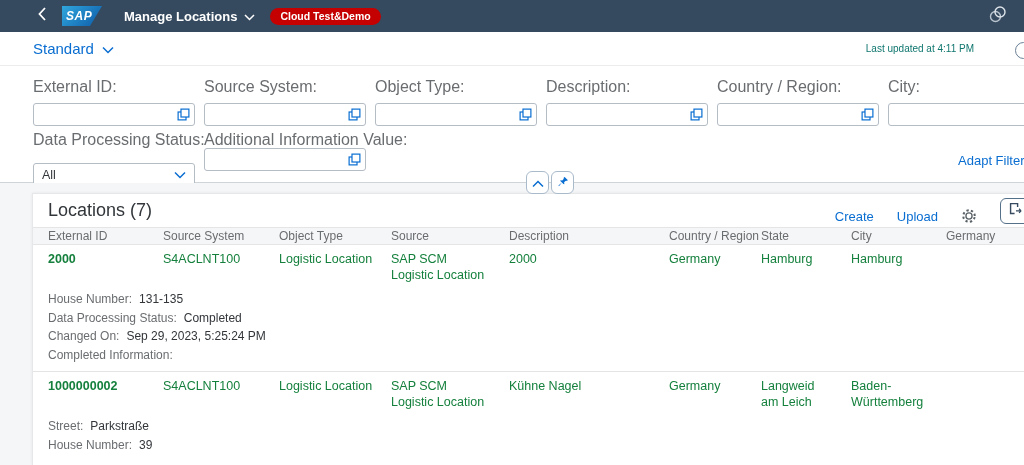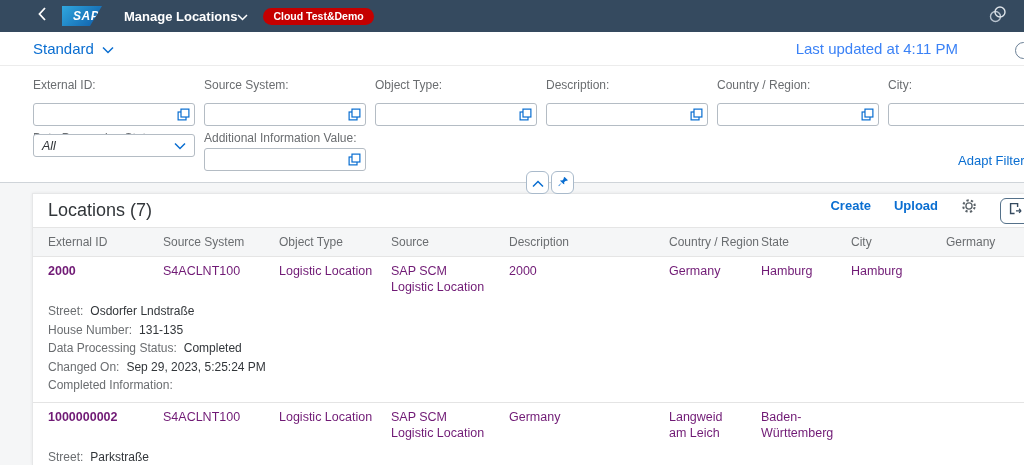--- a/index.html
+++ b/index.html
@@ -7,69 +7,69 @@
   body {
     position:relative; overflow:hidden; background:#fff;
     font-family:"Liberation Sans","DejaVu Sans",sans-serif; color:#32363a;
   }
   
   .shellbar { position:absolute; top:0; left:0; right:0; height:32px; background:#354a5f;
     display:flex; align-items:center; }
   .back-btn { margin-left:38px; display:flex; align-items:center; cursor:pointer; }
   .sap-logo { margin-left:16px; width:40px; height:20px; background:linear-gradient(135deg,#30a7de,#0d5aa7);
     clip-path:polygon(0 0,100% 0,70% 100%,0 100%); color:#fff; font-weight:bold; font-style:italic;
-    font-size:12px; display:flex; align-items:center; padding-left:11px; letter-spacing:.5px; }
-  .shell-title { margin-left:22px; color:#fff; font-size:13px; font-weight:bold; display:flex; align-items:center; }
+    font-size:12px; display:flex; align-items:center; padding-left:4px; letter-spacing:.5px; }
+  .shell-title { margin-left:22px; color:#fff; font-size:13px; font-weight:bold; display:flex; align-items:center; gap:7px; }
   .shell-title svg { margin-top:1px; }
   .shell-badge { margin-left:15px; background:#c50000; color:#fff; font-size:10.5px; font-weight:bold;
     padding:2px 10px 3px; border-radius:9px; }
   .copilot { margin-left:auto; margin-right:16px; display:flex; align-items:center; cursor:pointer; }
   
   .variantbar { position:absolute; top:32px; left:0; right:0; height:34px; background:#fff;
     border-bottom:1px solid #ececec; display:flex; align-items:center; padding:0 16px 0 33px; }
   .variant-title { color:#0a6ed1; font-size:15px; display:flex; align-items:center; gap:8px; cursor:pointer; }
-  .last-updated { margin-left:auto; font-size:15px; color:#3b82f6; margin-right:50px; }
+  .last-updated { margin-left:auto; font-size:10px; color:#0f766e; margin-right:34px; }
   .sync-circle { position:absolute; right:-8px; top:10px; width:17px; height:17px; border:1.5px solid #6a7f95;
     border-radius:50%; }
   
   .filters { position:absolute; top:66px; left:0; right:0; height:117px; background:#fff;
     border-bottom:1px solid #cfd4d9; }
   .fgroup { position:absolute; width:162px; }
-  .flabel { font-size:12px; color:#6a6d70; position:absolute; top:12px; white-space:nowrap; }
+  .flabel { font-size:16px; color:#6a6d70; position:absolute; top:12px; white-space:nowrap; }
   .fwrap { position:absolute; top:37px; width:162px; height:23px; }
   .fwrap input { width:100%; height:100%; border:1px solid #b4bcc4; border-radius:3px;
     font-size:12.5px; padding:0 24px 0 8px; color:#32363a; outline:none; font-family:inherit; }
   .vh { position:absolute; right:5px; top:5px; line-height:0; cursor:pointer; }
   .r2 .flabel { top:65px; }
   .r2 .fwrap { top:82px; }
-  .fselect { position:absolute; top:68px; width:162px; height:23px; border:1px solid #b4bcc4; border-radius:3px;
-    background:#fff; font-size:12.5px; display:flex; align-items:center; padding:0 8px; cursor:pointer;font-style:italic; }
+  .fselect { position:absolute; top:97px; width:162px; height:23px; border:1px solid #b4bcc4; border-radius:3px;
+    background:#fff; font-size:12.5px; display:flex; align-items:center; padding:0 8px; cursor:pointer; }
   .fselect .chev { margin-left:auto; color:#0a6ed1; line-height:0; }
   .adapt-link { position:absolute; top:87px; right:-7px; color:#0a6ed1; font-size:13px; white-space:nowrap; cursor:pointer; }
   
   .lower-bg { position:absolute; top:183px; left:0; right:0; bottom:0; background:#f5f6f7; }
   .collapse-btns { position:absolute; top:171px; left:526px; display:flex; gap:2px; z-index:5; }
   .cbtn { width:23px; height:23px; background:#fff; border:1px solid #a9bacb; border-radius:6px;
     display:flex; align-items:center; justify-content:center; cursor:pointer; }
   
   .card { position:absolute; top:193px; left:32px; right:0; bottom:0; background:#fff;
     border:1px solid #e6e7e8; border-right:0; border-bottom:0; box-shadow:0 0 3px rgba(0,0,0,.07); }
   .card-header { height:33px; display:flex; align-items:center; padding:0 6px 0 15px; }
   .card-title { font-size:18px; color:#32363a; }
-  .card-actions { margin-left:auto; display:flex; align-items:flex-start; gap:23px;font-weight:bold; }
+  .card-actions { margin-left:auto; display:flex; align-items:flex-end; gap:23px; }
   .tlink { color:#0a6ed1; font-size:13px; white-space:nowrap; cursor:pointer; }
   .icon-btn { line-height:0; cursor:pointer; }
   .export-btn { width:30px; height:26px; border:1px solid #55718a; border-radius:6px; background:#fff;
     display:flex; align-items:center; justify-content:center; margin-right:-12px; cursor:pointer; }
   .grid { display:grid; grid-template-columns:115px 116px 112px 118px 160px 92px 90px 95px 1fr; }
-  .thead { background:#f5f6f7; border-top:1px solid #e5e5e5; border-bottom:1px solid #e5e5e5; height:30px;
+  .thead { background:#f5f6f7; border-top:1px solid #e5e5e5; border-bottom:1px solid #e5e5e5; height:18px;
     align-items:center; }
   .th { padding-left:15px; font-size:12px; color:#6a6d70; white-space:nowrap; cursor:pointer; }
   .row-main { padding-top:6px; cursor:pointer; }
-  .cell { padding:0 4px 0 15px; font-size:12.5px; color:#701a75; line-height:16px; white-space:nowrap; }
+  .cell { padding:0 4px 0 15px; font-size:12.5px; color:#15803d; line-height:16px; white-space:nowrap; }
   .cell.wrap { white-space:normal; }
   .cell.id { font-weight:bold; }
   .row-details { padding:7px 0 4px 15px; }
   .dline { font-size:12px; line-height:18.5px; }
   .dlabel { color:#6a6d70; margin-right:7px; }
   .dvalue { color:#32363a; }
   .row-sep { border-top:1px solid #e4e4e4; margin-top:3px; }
 </style>
 </head>
 <body>
@@ -237,36 +237,36 @@
       <span class="cell">S4ACLNT100</span>
       <span class="cell">Logistic Location</span>
       <span class="cell wrap">SAP SCM Logistic Location</span>
       <span class="cell">2000</span>
       <span class="cell">Germany</span>
       <span class="cell wrap">Hamburg</span>
       <span class="cell wrap">Hamburg</span>
       <span class="cell"></span>
     </div>
     <div class="row-details">
-      <div class="dline"><span class="dlabel">Street:</span><span class="dvalue">Osdorfer Lndstraße</span></div>
       <div class="dline"><span class="dlabel">House Number:</span><span class="dvalue">131-135</span></div>
       <div class="dline"><span class="dlabel">Data Processing Status:</span><span class="dvalue">Completed</span></div>
       <div class="dline"><span class="dlabel">Changed On:</span><span class="dvalue">Sep 29, 2023, 5:25:24 PM</span></div>
       <div class="dline"><span class="dlabel">Completed Information:</span><span class="dvalue"></span></div>
     </div>
   </div>
 
   <div class="row-sep"></div>
 
   <div>
     <div class="grid row-main">
       <span class="cell id">1000000002</span>
       <span class="cell">S4ACLNT100</span>
       <span class="cell">Logistic Location</span>
       <span class="cell wrap">SAP SCM Logistic Location</span>
+      <span class="cell">Kühne Nagel</span>
       <span class="cell">Germany</span>
       <span class="cell wrap">Langweid am Leich</span>
       <span class="cell wrap">Baden-Württemberg</span>
       <span class="cell"></span>
     </div>
     <div class="row-details">
       <div class="dline"><span class="dlabel">Street:</span><span class="dvalue">Parkstraße</span></div>
       <div class="dline"><span class="dlabel">House Number:</span><span class="dvalue">39</span></div>
 
     </div>

